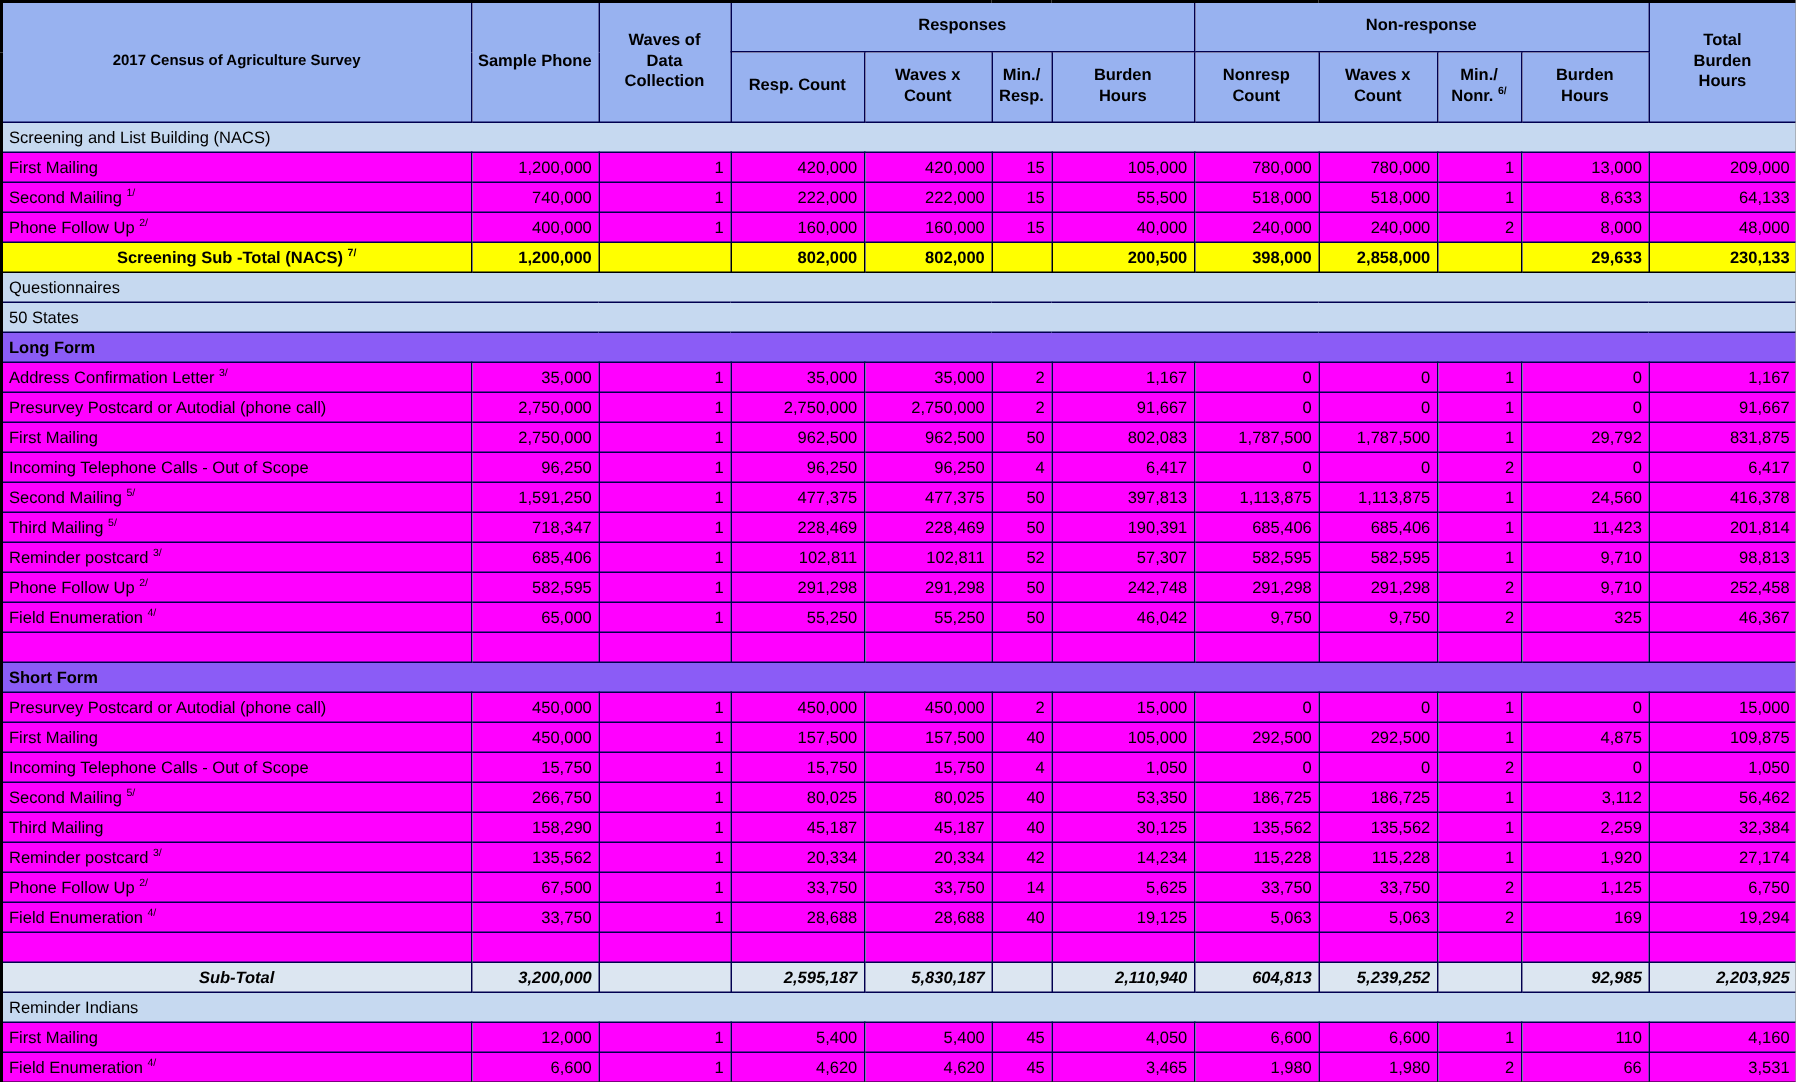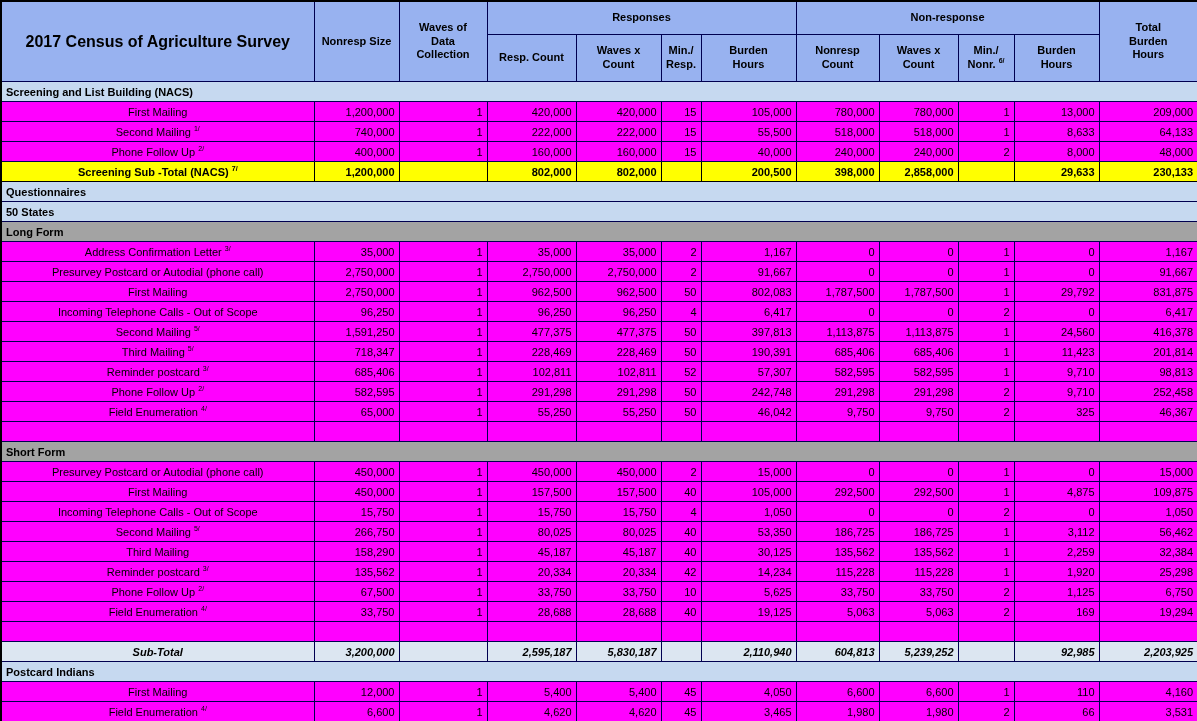--- a/index.html
+++ b/index.html
@@ -20,28 +20,28 @@
   }
   thead th {
     background: #98B2F0;
     font-weight: bold;
     text-align: center;
     white-space: pre-line;
     line-height: 1.25;
   }
   thead tr.hdr-top th { height: 32px; }
   thead tr.hdr-sub th { height: 46px; }
-  th.survey-title { font-size: 16px; margin-top: 30px; }
+  th.survey-title { font-size: 10px; margin-top: 30px; }
   tbody td { height: 19px; white-space: nowrap; }
   .row-data td, .row-blank td { background: #FF00FF; }
-  .row-section-blue td { background: #C6D9F0; font-weight: bold; text-align: left; }
-  .row-section-peach td { background: #a3a3a3; font-weight: bold; text-align: left; }
+  .row-section-blue td { background: #C6D9F0; font-weight: normal; text-align: left; }
+  .row-section-peach td { background: #8b5cf6; font-weight: bold; text-align: left; }
   .row-subtotal-yellow td { background: #FFFF00; font-weight: bold; border-color: #000000; }
   .row-subtotal-blue td { background: #DCE6F1; font-weight: bold; font-style: italic; }
-  .label-cell { text-align: center; }
+  .label-cell { text-align: left; }
   .num-cell { text-align: right; }
   .row-subtotal-yellow .label-cell, .row-subtotal-blue .label-cell { text-align: center; }
   sup.fn { font-size: 7px; vertical-align: super; line-height: 0; }
 </style>
 </head>
 <body>
 
 <table>
   <colgroup>
     <col style="width:313px">
@@ -53,21 +53,21 @@
       <col style="width:95px">
     <col style="width:83px">
       <col style="width:79px">
       <col style="width:56px">
       <col style="width:85px">
     <col style="width:99px">
   </colgroup>
   <thead>
     <tr class="hdr-top">
       <th rowspan="2" class="survey-title">2017 Census of Agriculture Survey</th>
-      <th rowspan="2">Nonresp Size</th>
+      <th rowspan="2">Sample Phone</th>
       <th rowspan="2">Waves of
 Data
 Collection</th>
       <th colspan="4">Responses</th>
       <th colspan="4">Non-response</th>
       <th rowspan="2">Total
 Burden
 Hours</th>
     </tr>
     <tr class="hdr-sub">
@@ -375,29 +375,29 @@
         <td class="num-cell">135,562</td>
         <td class="num-cell">1</td>
         <td class="num-cell">20,334</td>
         <td class="num-cell">20,334</td>
         <td class="num-cell">42</td>
         <td class="num-cell">14,234</td>
         <td class="num-cell">115,228</td>
         <td class="num-cell">115,228</td>
         <td class="num-cell">1</td>
         <td class="num-cell">1,920</td>
-        <td class="num-cell">25,298</td>
+        <td class="num-cell">27,174</td>
       </tr>
       <tr class="row-data">
         <td class="label-cell">Phone Follow Up <sup class="fn">2/</sup></td>
         <td class="num-cell">67,500</td>
         <td class="num-cell">1</td>
         <td class="num-cell">33,750</td>
         <td class="num-cell">33,750</td>
-        <td class="num-cell">10</td>
+        <td class="num-cell">14</td>
         <td class="num-cell">5,625</td>
         <td class="num-cell">33,750</td>
         <td class="num-cell">33,750</td>
         <td class="num-cell">2</td>
         <td class="num-cell">1,125</td>
         <td class="num-cell">6,750</td>
       </tr>
       <tr class="row-data">
         <td class="label-cell">Field Enumeration <sup class="fn">4/</sup></td>
         <td class="num-cell">33,750</td>
@@ -434,21 +434,21 @@
         <td class="num-cell">5,830,187</td>
         <td class="num-cell"></td>
         <td class="num-cell">2,110,940</td>
         <td class="num-cell">604,813</td>
         <td class="num-cell">5,239,252</td>
         <td class="num-cell"></td>
         <td class="num-cell">92,985</td>
         <td class="num-cell">2,203,925</td>
       </tr>
       <tr class="row-section-blue">
-        <td colspan="12">Postcard Indians</td>
+        <td colspan="12">Reminder Indians</td>
       </tr>
       <tr class="row-data">
         <td class="label-cell">First Mailing</td>
         <td class="num-cell">12,000</td>
         <td class="num-cell">1</td>
         <td class="num-cell">5,400</td>
         <td class="num-cell">5,400</td>
         <td class="num-cell">45</td>
         <td class="num-cell">4,050</td>
         <td class="num-cell">6,600</td>

